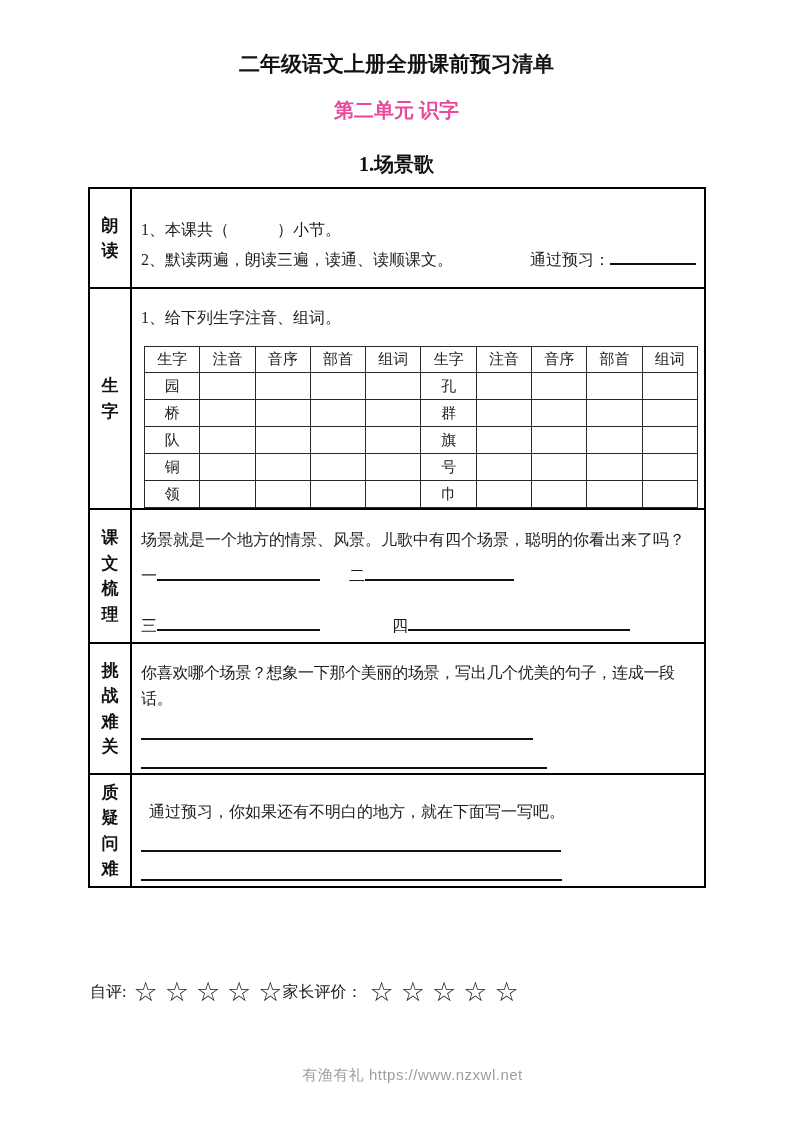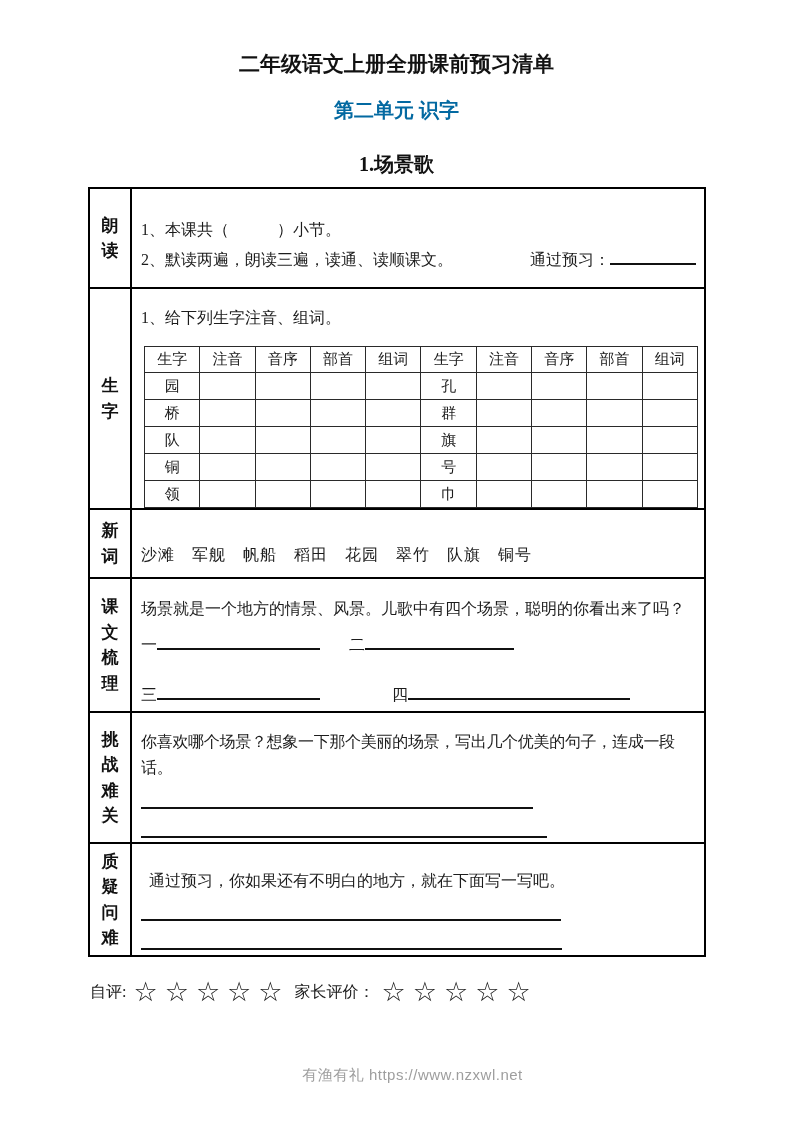--- a/index.html
+++ b/index.html
@@ -11,21 +11,21 @@
     font-family:"Liberation Serif","DejaVu Serif",serif;
     color:#1c1c1c;
     overflow:hidden;
   }
   .doc-title{
     position:absolute;top:50px;left:0;width:100%;
     text-align:center;font-size:21px;font-weight:bold;color:#111;
   }
   .unit-title{
     position:absolute;top:97px;left:0;width:100%;
-    text-align:center;font-size:20px;font-weight:bold;color:#0369a1;
+    text-align:center;font-size:20px;font-weight:bold;color:#ec4899;
   }
   .lesson-title{
     position:absolute;top:151px;left:0;width:100%;
     text-align:center;font-size:20px;font-weight:bold;color:#111;
   }
   table.main{
     position:absolute;top:187px;left:88px;
     width:618px;border-collapse:collapse;table-layout:fixed;
   }
   table.main td{
@@ -78,21 +78,21 @@
   .r5 .prompt{margin-top:16px;line-height:26px;letter-spacing:-0.3px;}
   .ul.ch1{width:392px;margin-top:13px;display:inline-block;}
   .ul.ch2{width:406px;margin-top:10px;display:inline-block;}
   
   .r6{height:113px;border-radius:18px;}
   .r6 .prompt{margin-top:22px;padding-left:8px;line-height:26px;}
   .ul.q1{width:420px;margin-top:12px;display:inline-block;}
   .ul.q2{width:421px;margin-top:10px;display:inline-block;}
   
   .eval-note{position:absolute;top:955px;left:112px;font-size:16px;}
-  .eval-row{position:absolute;top:977px;left:90px;width:616px;display:flex;align-items:flex-start;gap:12px;}
+  .eval-row{position:absolute;top:977px;left:90px;width:616px;display:flex;align-items:flex-start;}
   .eval-group{display:flex;align-items:center;}
   .eval-group.parent{}
   .eval-label{font-size:16px;}
   .star{font-size:27px;line-height:30px;margin-left:7px;color:#222;}
   .watermark{
     position:absolute;top:1066px;left:0;width:100%;
     text-align:center;
     font-family:"Liberation Sans","DejaVu Sans",sans-serif;
     font-size:15px;color:#9e9e9e;letter-spacing:0.5px;padding-left:16px;
   }
@@ -203,28 +203,20 @@
             <td></td>
             <td></td>
             <td></td>
             <td></td>
           </tr>
         </tbody>
             </table>
       </td>
     </tr>
 
-    <tr class="r3">
-      <td class="label-cell">
-        <span class="vlabel">新词</span>
-      </td>
-      <td class="content-cell">
-        <div class="words">沙滩　军舰　帆船　稻田　花园　翠竹　队旗　铜号</div>
-      </td>
-    </tr>
 
     <tr class="r4">
       <td class="label-cell">
         <span class="vlabel">课文梳理</span>
       </td>
       <td class="content-cell">
         <div class="intro">场景就是一个地方的情景、风景。儿歌中有四个场景，聪明的你看出来了吗？</div>
         <div class="blank-row a">
           <span>一</span>
               <span class="ul a1"></span>

